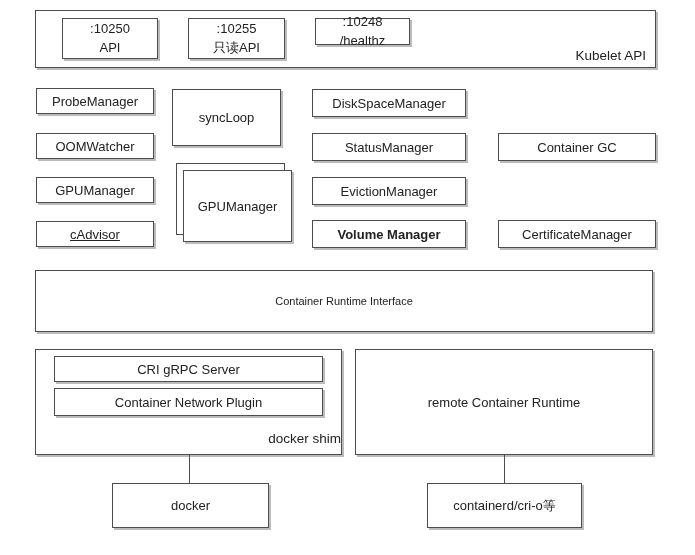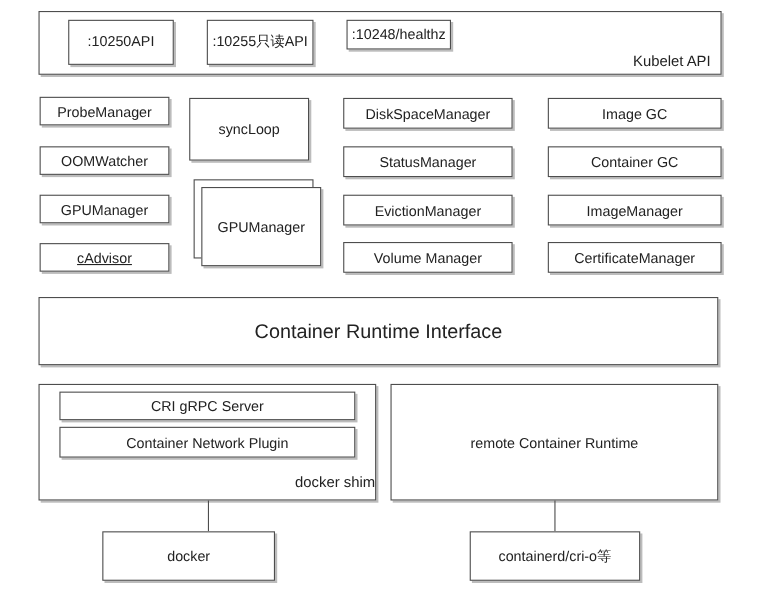--- a/index.html
+++ b/index.html
@@ -23,21 +23,21 @@
     justify-content: center;
     font-size: 13px;
     text-align: center;
     white-space: nowrap;
   }
   .outer {
     justify-content: flex-start;
     align-items: flex-start;
   }
   .port {
-    flex-direction: row;
+    flex-direction: column;
     line-height: 1.4;
     font-size: 13px;
   }
   .corner-label {
     position: absolute;
     right: 9px;
     bottom: 4px;
     font-size: 13.5px;
   }
   .shim-label {
@@ -87,36 +87,34 @@
   <div class="box" style="left:36px; top:221px; width:118px; height:26px;text-decoration:underline;">cAdvisor</div>
 
   <div class="box" style="left:172px; top:89px; width:109px; height:57px;">syncLoop</div>
 
   <div class="box back-box" style="left:176px; top:163px; width:109px; height:72px;"></div>
   <div class="box" style="left:183px; top:170px; width:109px; height:72px;">GPUManager</div>
 
   <div class="box" style="left:312px; top:89px; width:154px; height:28px;">DiskSpaceManager</div>
   <div class="box" style="left:312px; top:133px; width:154px; height:28px;">StatusManager</div>
   <div class="box" style="left:312px; top:177px; width:154px; height:28px;">EvictionManager</div>
-  <div class="box" style="left:312px; top:220px; width:154px; height:28px;">Volume Manager</div>
+  <div class="box" style="left:312px; top:220px; width:154px; height:28px;font-weight:bold;">Volume Manager</div>
 
-  <div class="box" style="left:498px; top:89px; width:158px; height:28px;">Image GC</div>
   <div class="box" style="left:498px; top:133px; width:158px; height:28px;">Container GC</div>
-  <div class="box" style="left:498px; top:177px; width:158px; height:28px;">ImageManager</div>
   <div class="box" style="left:498px; top:220px; width:158px; height:28px;">CertificateManager</div>
 
-  <div class="box" style="left:35px; top:270px; width:618px; height:62px; font-size:18px;">Container Runtime Interface</div>
+  <div class="box" style="left:35px; top:270px; width:618px; height:62px; font-size:11px;">Container Runtime Interface</div>
 
   <div class="box outer" style="left:35px; top:349px; width:307px; height:106px;">
     <span class="shim-label">docker shim</span>
   </div>
   <div class="box" style="left:54px; top:356px; width:269px; height:26px;">CRI gRPC Server</div>
   <div class="box" style="left:54px; top:388px; width:269px; height:28px;">Container Network Plugin</div>
 
   <div class="box" style="left:355px; top:349px; width:298px; height:106px; font-size:13px;">remote Container Runtime</div>
 
   <div class="vline" style="left:189px; top:455px; height:28px;"></div>
   <div class="vline" style="left:504px; top:455px; height:28px;"></div>
 
-  <div class="box" style="left:93px; top:483px; width:157px; height:45px;">docker</div>
+  <div class="box" style="left:112px; top:483px; width:157px; height:45px;">docker</div>
   <div class="box" style="left:427px; top:483px; width:155px; height:45px;">containerd/cri-o等</div>
 
 </div>
 
 </body></html>

